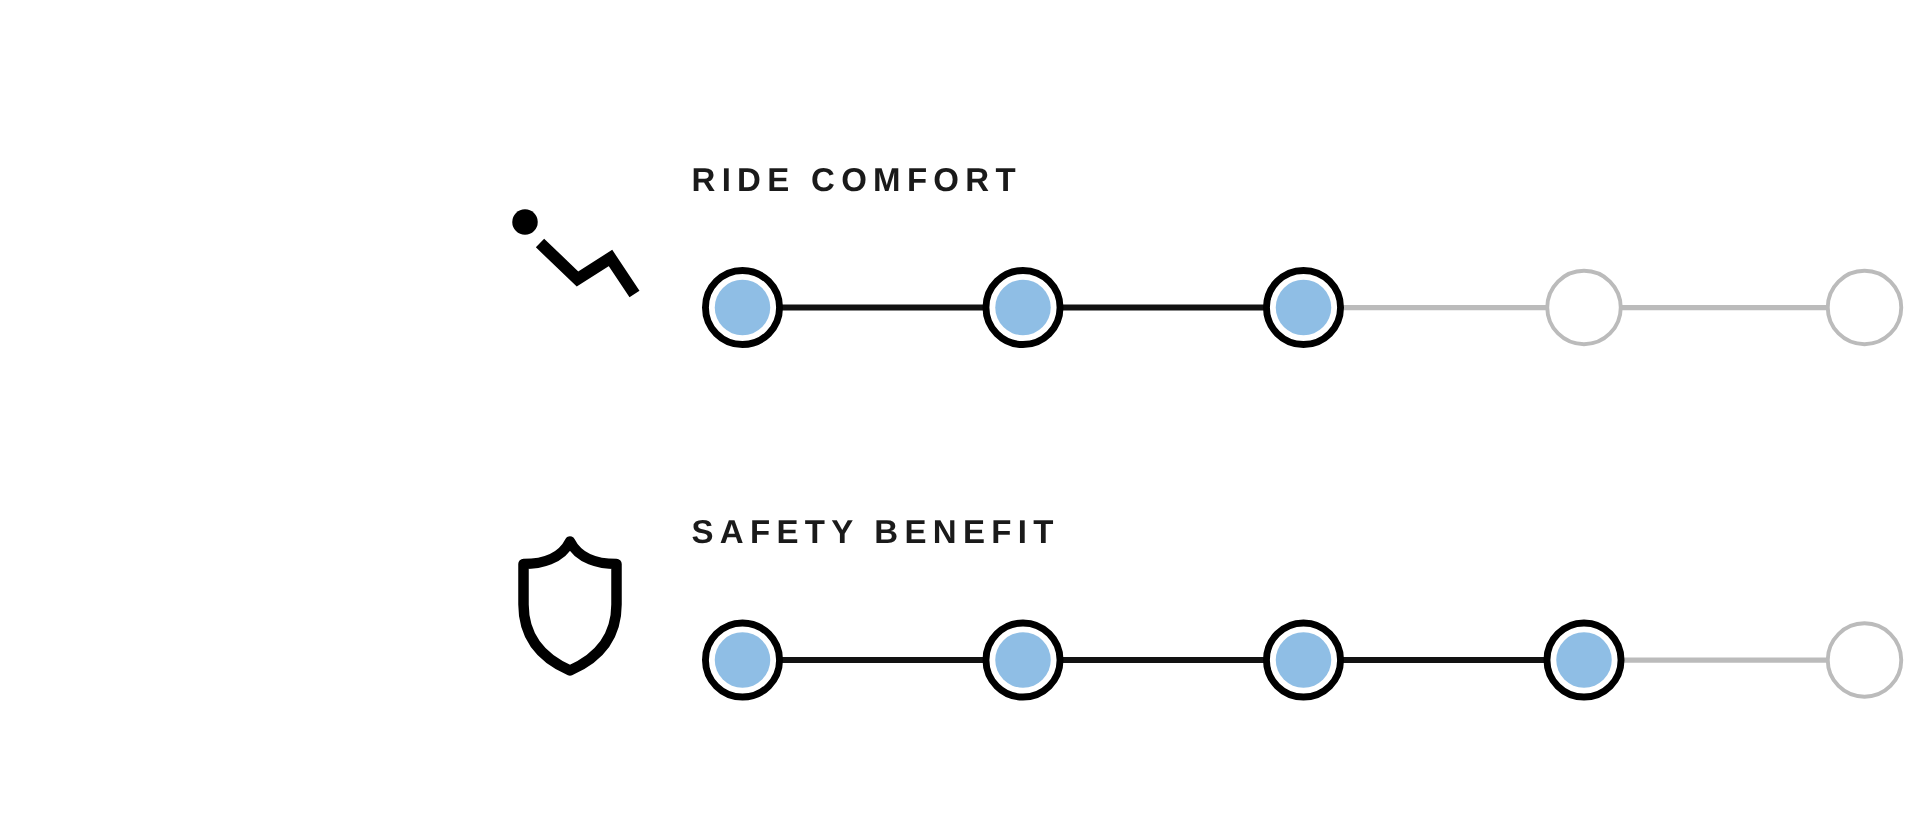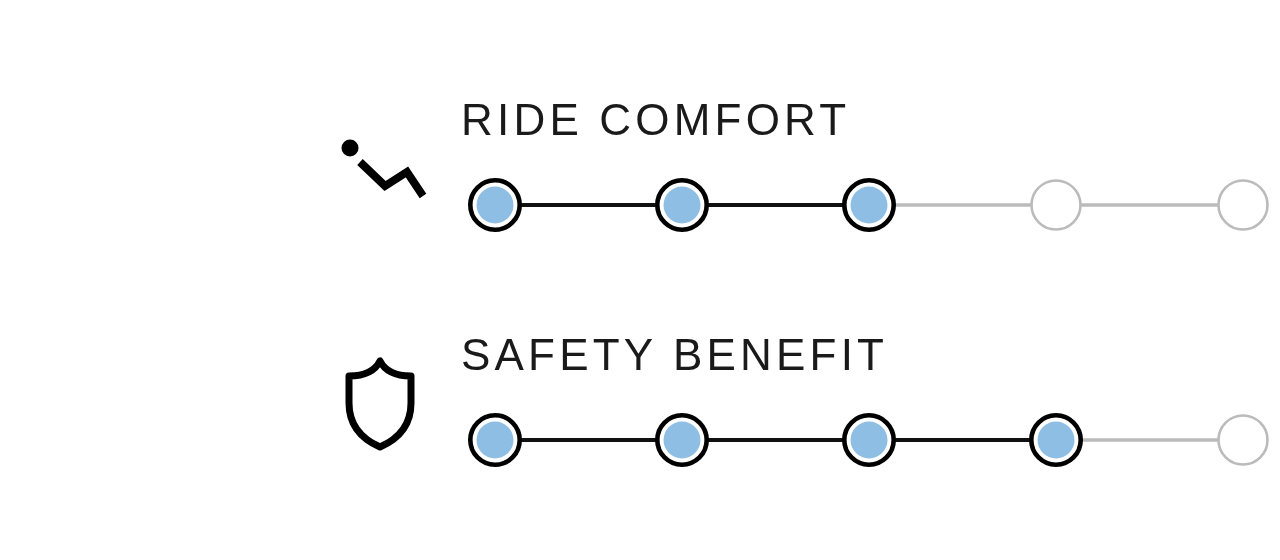--- a/index.html
+++ b/index.html
@@ -39,22 +39,22 @@
   .metric-row.row-1 .metric-icon {
     top: 20px;
     height: 100px;
   }
   .metric-icon svg { display: block; overflow: visible; }
 
   .metric-title {
     position: absolute;
     left: 461px;
     top: 0px;
-    font-size: 44px;
-    font-weight: 400;
+    font-size: 22px;
+    font-weight: 700;
     letter-spacing: 4.2px;
     color: #1a1a1a;
     white-space: nowrap;
     line-height: 40px;
   }
 
   
   .step-track {
     position: absolute;
     left: 461px;

